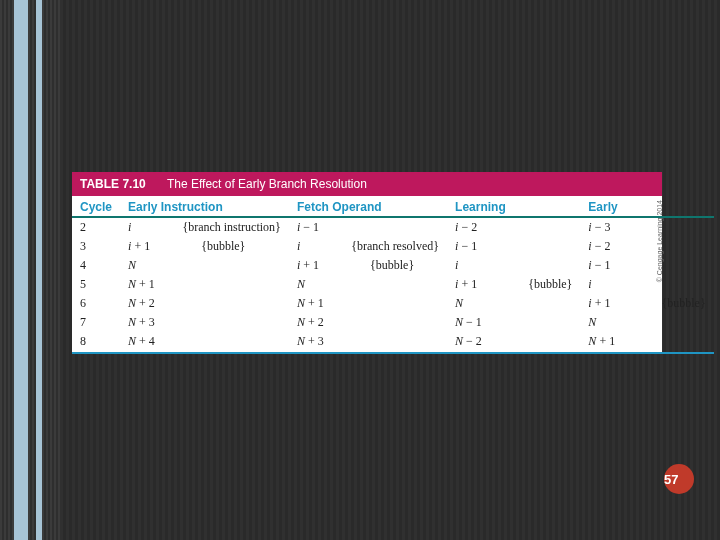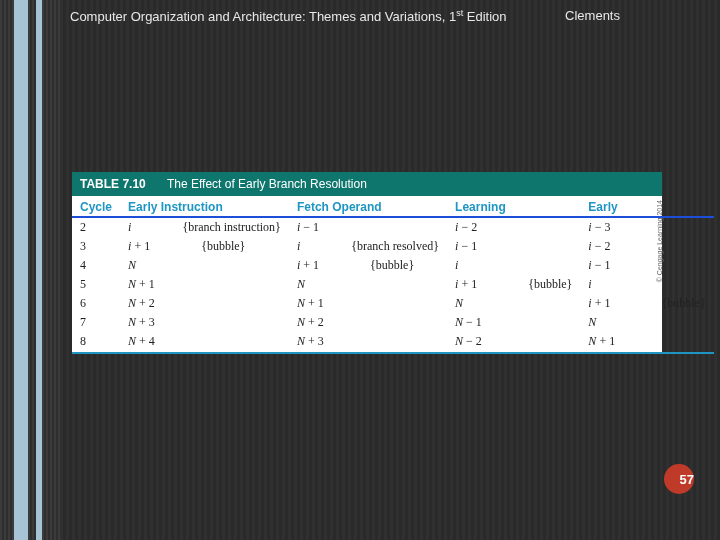--- a/index.html
+++ b/index.html
@@ -72,21 +72,21 @@
     top: 0;
   }
   .table-card {
     position: absolute;
     left: 72px;
     top: 172px;
     width: 590px;
     background: #fff;
   }
   .tbl-title {
-    background: #0f766e;
+    background: #be185d;
     color: #fff;
     font-size: 12px;
     padding: 5px 8px;
     font-family: Arial, sans-serif;
   }
   .tbl-title .label {
     font-weight: 700;
     margin-right: 18px;
   }
   table.data {
@@ -94,21 +94,21 @@
     border-collapse: collapse;
     font-family: "Times New Roman", Times, serif;
     font-size: 12px;
     color: #222;
   }
   table.data th {
     text-align: left;
     font-weight: 700;
     color: #1f95c3;
     padding: 4px 8px 2px 8px;
-    border-bottom: 2px solid #1d4ed8;
+    border-bottom: 2px solid #0f766e;
     font-family: Arial, sans-serif;
     font-size: 12px;
   }
   table.data td {
     padding: 2px 8px;
     white-space: nowrap;
     font-style: italic;
   }
   table.data td .op {
     font-style: normal;
@@ -137,21 +137,21 @@
     bottom: 46px;
     width: 30px;
     height: 30px;
     border-radius: 50%;
     background: #c03a2a;
     color: #fff;
     font-weight: 700;
     font-size: 13px;
     display: flex;
     align-items: center;
-    justify-content: flex-end;
+    justify-content: flex-start;
     font-family: Arial, sans-serif;
   }
   .footer {
     position: absolute;
     bottom: 10px;
     left: 130px;
     font-size: 11px;
     color: #e8e8e8;
     font-family: Arial, sans-serif;
   }
@@ -164,24 +164,20 @@
   <div class="left-stripes">
     <div class="bar pinstripe" style="width:14px"></div>
     <div class="bar solid-blue" style="width:14px"></div>
     <div class="bar pinstripe" style="width:8px"></div>
     <div class="bar solid-blue" style="width:6px"></div>
     <div class="bar pinstripe" style="width:18px"></div>
   </div>
 
   <div class="content-bg"></div>
 
-  <div class="header">
-    <span>Computer Organization and Architecture: Themes and Variations, 1</span><span class="sup">st</span><span> Edition</span>
-    <span class="author">Clements</span>
-  </div>
 
   <div class="table-card">
     <div class="tbl-title">
       <span class="label">TABLE 7.10</span>
       <span>The Effect of Early Branch Resolution</span>
     </div>
     <table class="data">
       <thead>
         <tr>
           <th style="width:50px">Cycle</th>

